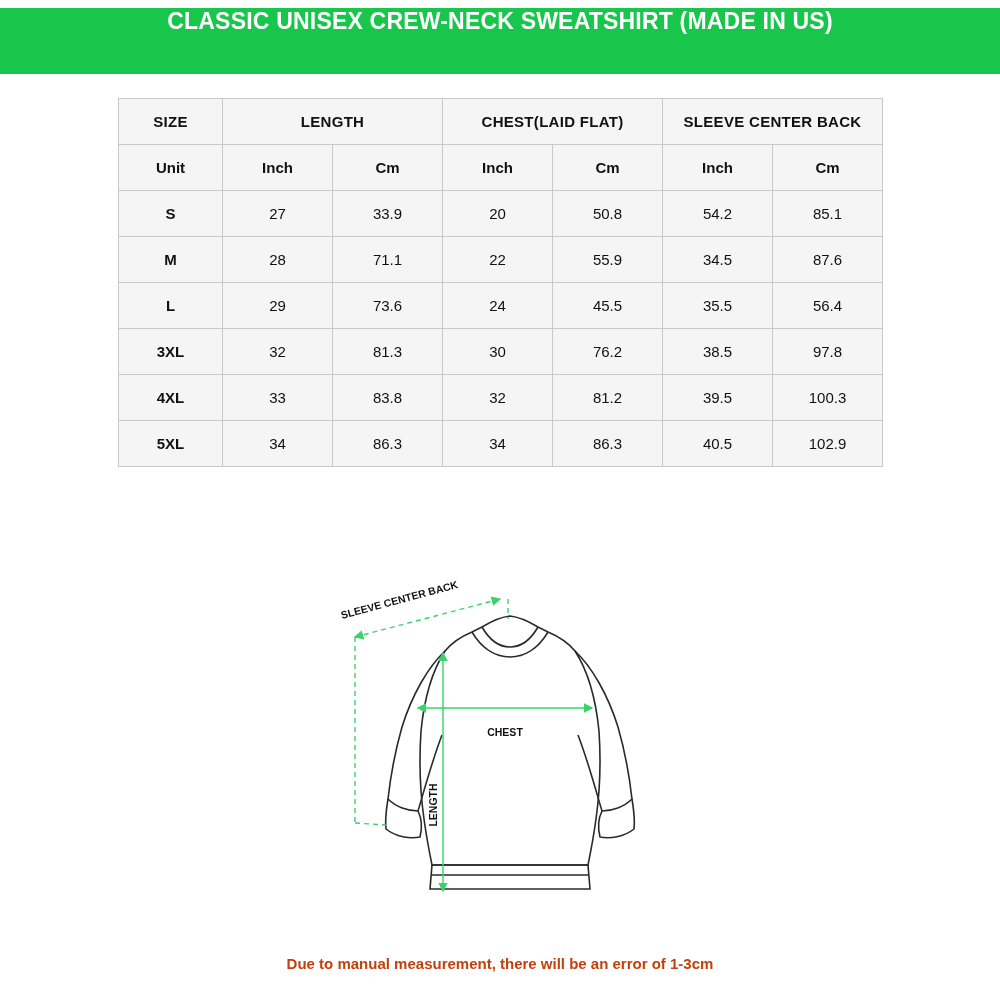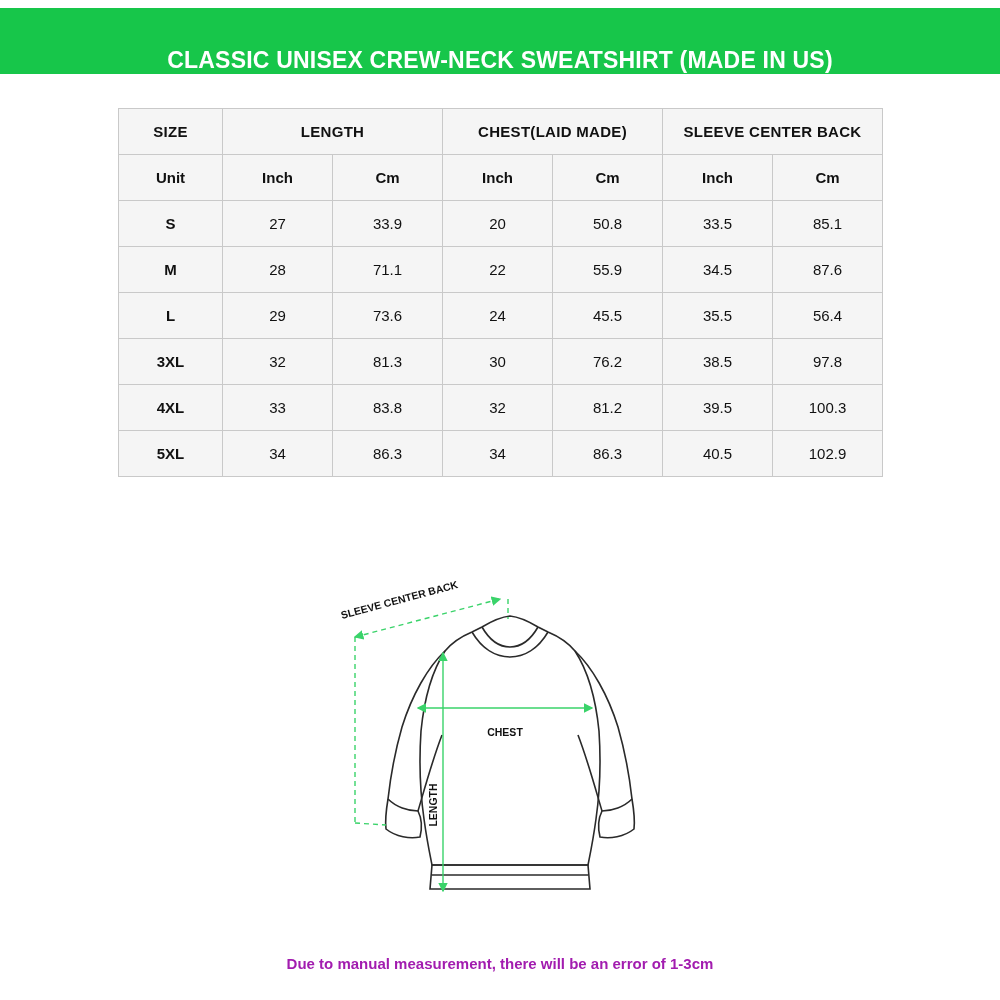--- a/index.html
+++ b/index.html
@@ -23,37 +23,37 @@
 
   
   .header-banner {
     position: absolute;
     left: 0;
     top: 8px;
     width: 1000px;
     height: 66px;
     background: #17c64a;
     display: flex;
-    align-items: flex-end;
+    align-items: flex-start;
     justify-content: center;
   }
   .header-title {
     color: #ffffff;
     font-size: 23px;
     font-weight: bold;
     letter-spacing: 0.2px;
     text-align: center;
     white-space: nowrap;
   }
 
   
   .table-wrap {
     position: absolute;
     left: 118px;
-    top: 108px;
+    top: 98px;
     width: 764px;
   }
   table.size-table {
     border-collapse: collapse;
     width: 764px;
     table-layout: fixed;
   }
   table.size-table td, table.size-table th {
     border: 1px solid #c9c9c9;
     background: #f5f5f5;
@@ -85,21 +85,21 @@
   }
   .illus svg { display: block; }
 
   
   .footer-note {
     position: absolute;
     left: 0;
     top: 955px;
     width: 1000px;
     text-align: center;
-    color: #a21caf;
+    color: #c2410c;
     font-size: 15px;
     font-weight: bold;
   }
 </style>
 </head>
 <body>
 
 <div class="page">
 
   <div class="header-banner">
@@ -114,41 +114,41 @@
           <col class="col-val">
           <col class="col-val">
           <col class="col-val">
           <col class="col-val">
           <col class="col-val">
       </colgroup>
       <thead>
         <tr class="row-head-tall">
           <th class="hdr-group">SIZE</th>
           <th class="hdr-group" colspan="2">LENGTH</th>
-          <th class="hdr-group" colspan="2">CHEST(LAID MADE)</th>
+          <th class="hdr-group" colspan="2">CHEST(LAID FLAT)</th>
           <th class="hdr-group" colspan="2">SLEEVE CENTER BACK</th>
         </tr>
         <tr>
           <th class="unit-cell">Unit</th>
           <th class="unit-cell">Inch</th>
           <th class="unit-cell">Cm</th>
           <th class="unit-cell">Inch</th>
           <th class="unit-cell">Cm</th>
           <th class="unit-cell">Inch</th>
           <th class="unit-cell">Cm</th>
         </tr>
       </thead>
       <tbody>
         <tr>
           <td class="size-cell">S</td>
           <td>27</td>
           <td>33.9</td>
           <td>20</td>
           <td>50.8</td>
-          <td>33.5</td>
+          <td>54.2</td>
           <td>85.1</td>
         </tr>
         <tr>
           <td class="size-cell">M</td>
           <td>28</td>
           <td>71.1</td>
           <td>22</td>
           <td>55.9</td>
           <td>34.5</td>
           <td>87.6</td>

